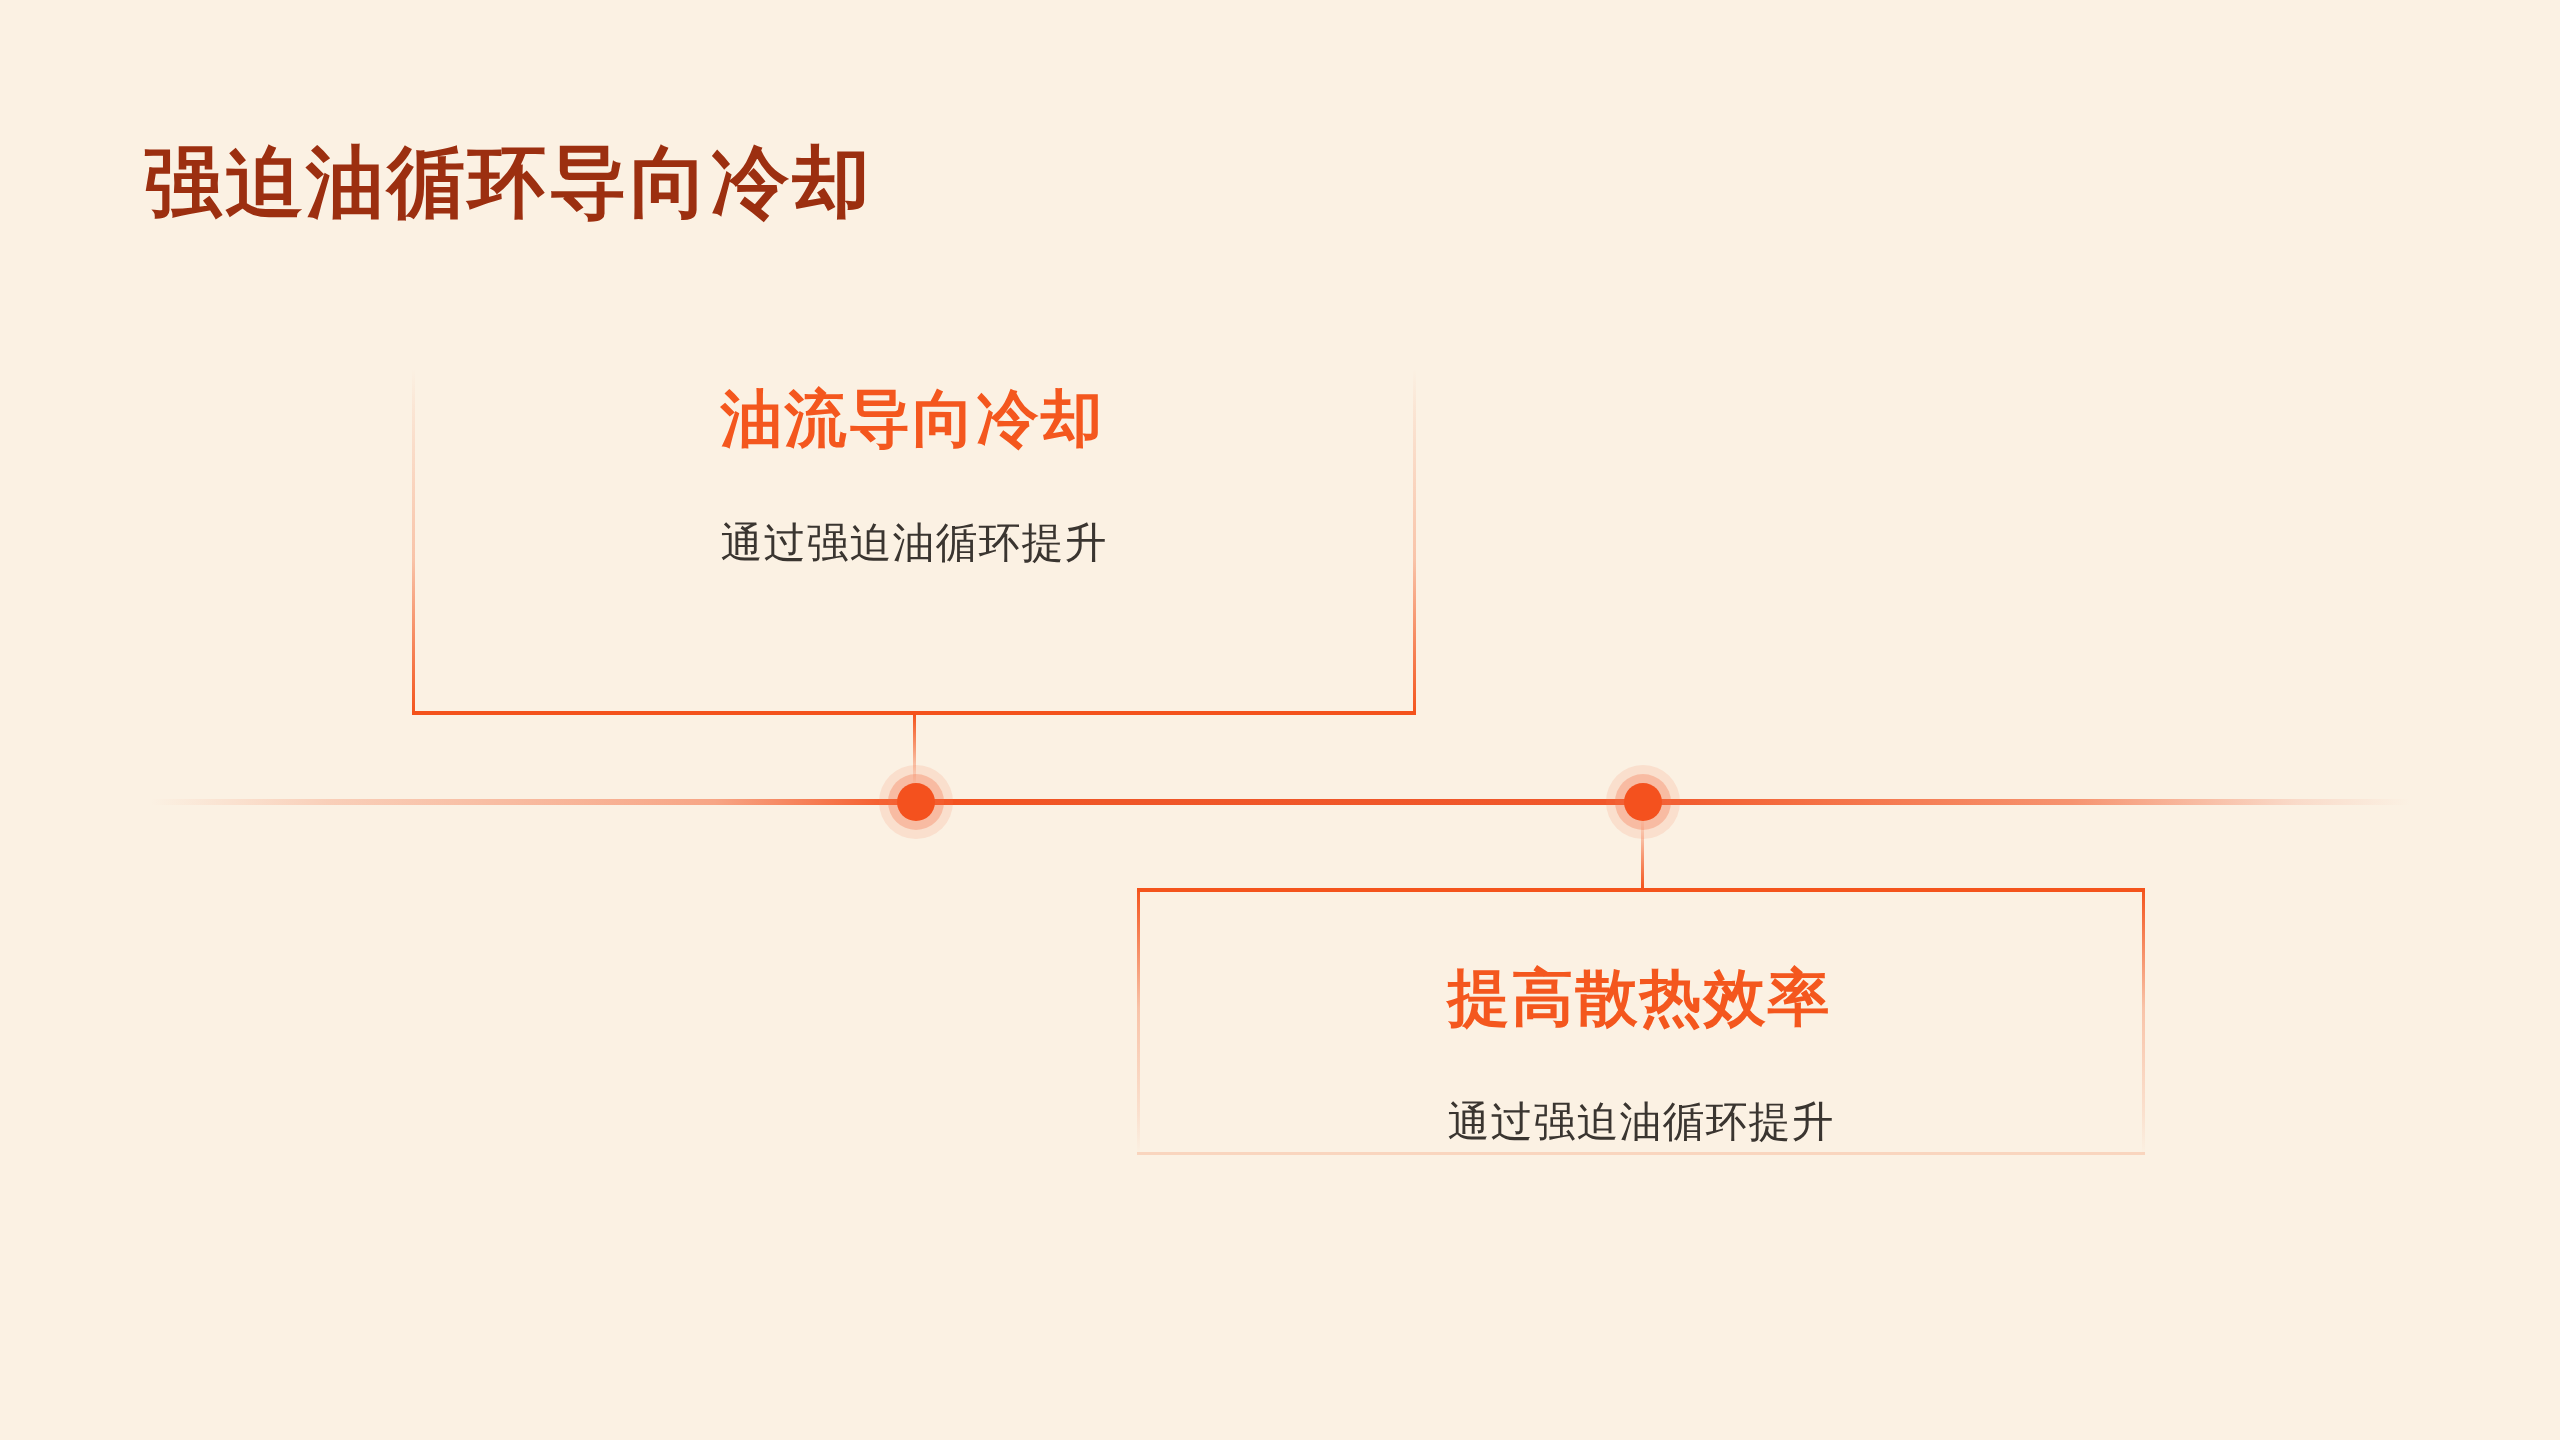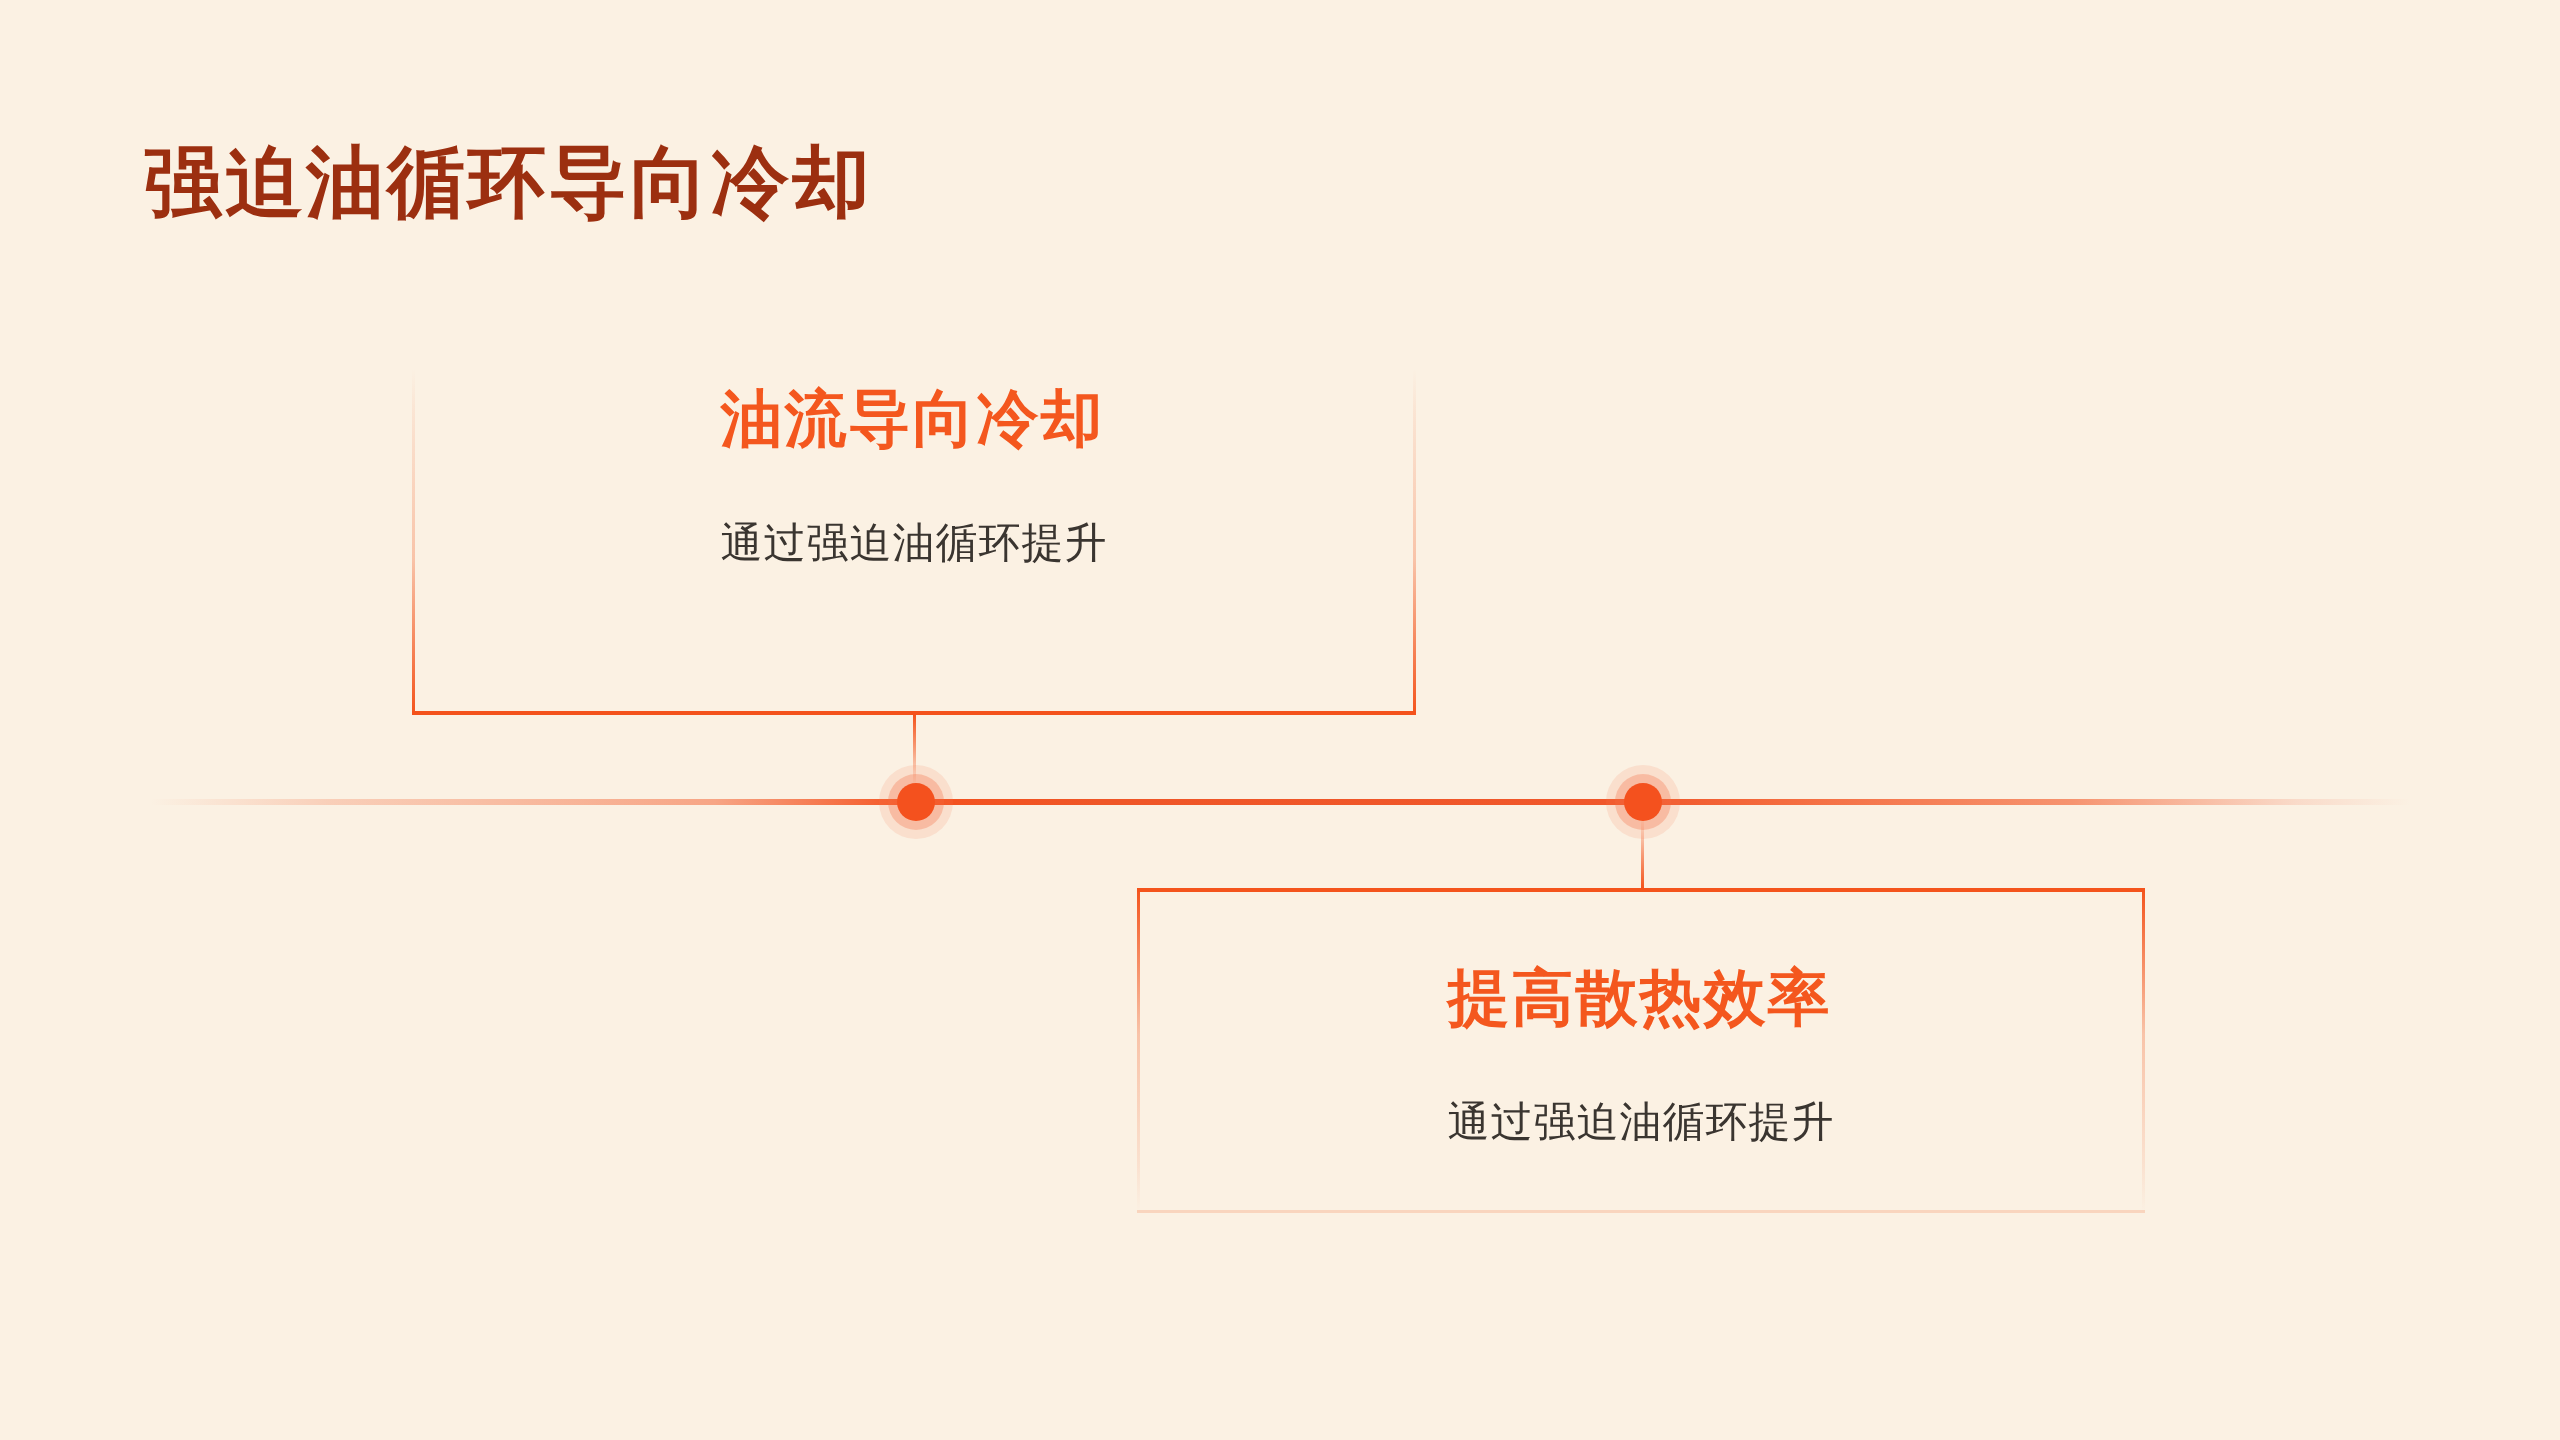--- a/index.html
+++ b/index.html
@@ -69,21 +69,21 @@
   .card .b-edge { position: absolute; left: 0; width: 100%; }
 
   .card-above { left: 412px; top: 356px; width: 1004px; height: 346px; }
   .card-above .b-left, .card-above .b-right {
     background: linear-gradient(to bottom,
       rgba(244,84,28,0) 0%, rgba(244,84,28,0.08) 12%,
       rgba(246,150,110,0.5) 55%, #F4541C 100%);
   }
   .card-above .b-edge { bottom: 0; height: 4px; background: #F4521B; }
 
-  .card-below { left: 1137px; top: 875px; width: 1008px; height: 325px; }
+  .card-below { left: 1137px; top: 875px; width: 1008px; height: 267px; }
   .card-below .b-left, .card-below .b-right {
     background: linear-gradient(to bottom,
       #F4541C 0%, rgba(246,150,110,0.5) 45%,
       rgba(244,84,28,0.1) 85%, rgba(244,84,28,0) 100%);
   }
   .card-below .b-edge { top: 0; height: 4px; background: #F4541C; }
   .card-below .b-faint-bottom {
     position: absolute; left: 0; bottom: 0; width: 100%; height: 3px;
     background: rgba(246,160,120,0.35);
   }

